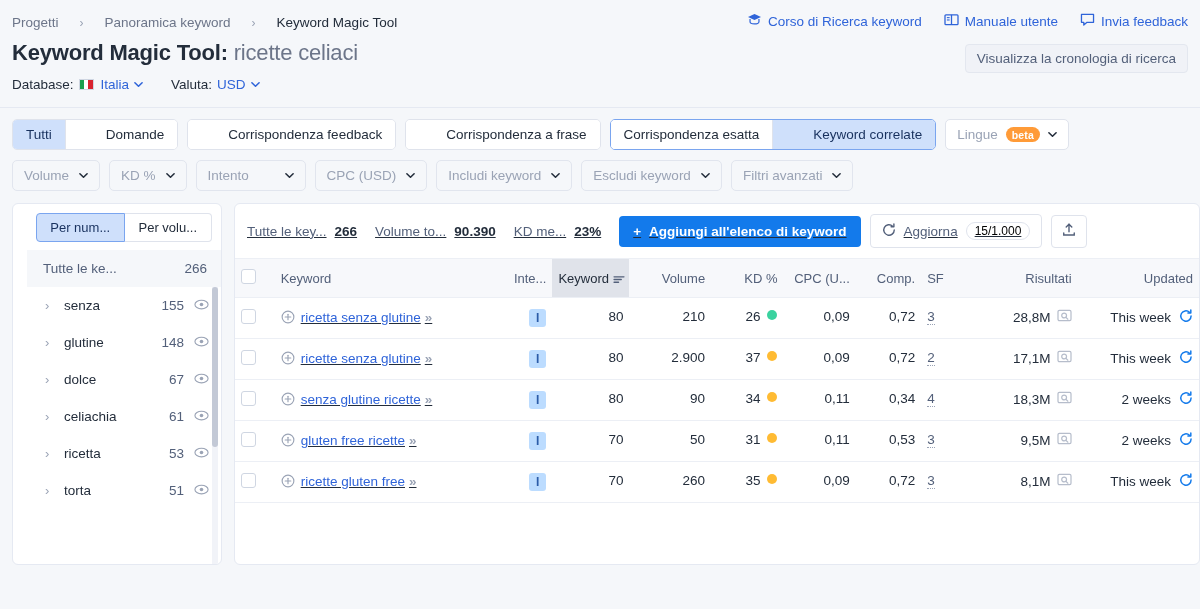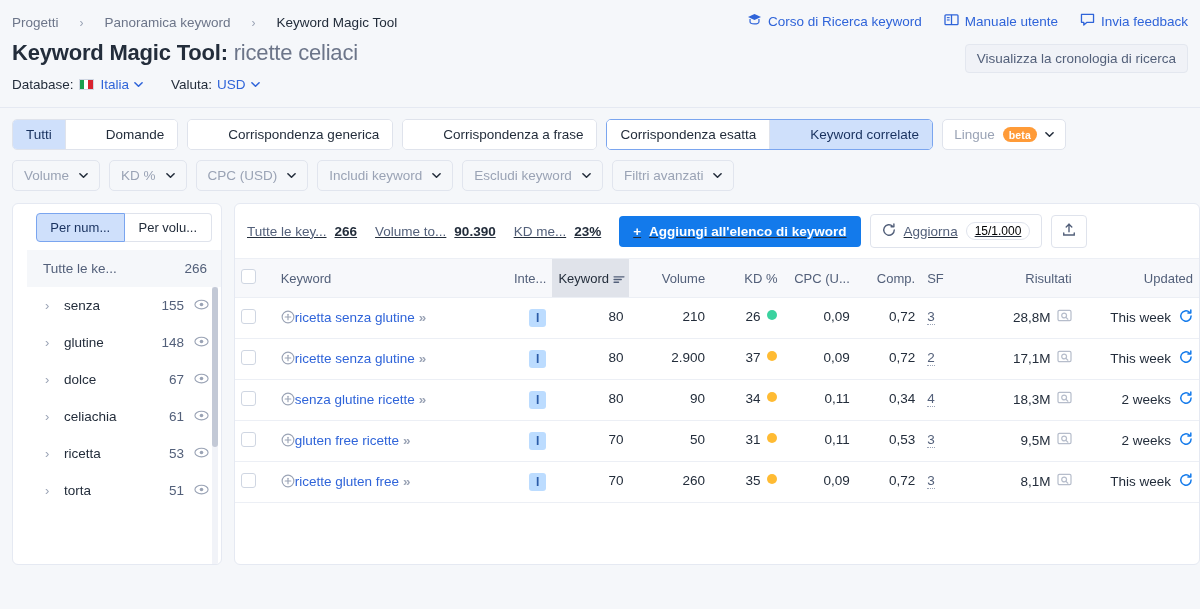--- a/index.html
+++ b/index.html
@@ -196,21 +196,21 @@
   .c-cpc { width: 62px; }
   .c-cmp { width: 56px; }
   .c-sf  { width: 38px; }
   .c-res { width: 96px; }
   .c-upd { width: 104px; }
 
   .chk {
     width: 15px; height: 15px; border: 1px solid #cfd6e2;
     border-radius: 3px; background: #fff; cursor: pointer; display: inline-block;
   }
-  .kwcell { display: flex; align-items: center; gap: 0; }
+  .kwcell { display: flex; align-items: center; gap: 6px; text-decoration: underline; }
   .plus { color: #9aa3b5; flex: none; margin-top: 1px; cursor: pointer; }
   .kwlink { color: #2f64d9; cursor: pointer; line-height: 1.32; }
   .dchev { color: #9aa3b5; font-weight: bold; cursor: pointer; margin-left: 4px; }
   .intent {
     display: inline-block; background: #bcdcff; color: #2b5ca8;
     font-size: 12px; font-weight: bold; border-radius: 3px;
     padding: 2px 7px; cursor: pointer;
   }
   .dot { display: inline-block; width: 10px; height: 10px; border-radius: 50%; margin-left: 7px; vertical-align: 1px; }
   .sf {
@@ -297,21 +297,21 @@
   <div class="hist-btn">Visualizza la cronologia di ricerca</div>
 </div>
 
 <div class="filters">
   <div class="tabrow">
     <div class="tabgroup">
       <div class="tab sel">Tutti</div>
       <div class="tab">Domande</div>
     </div>
     <div class="tabgroup">
-      <div class="tab">Corrispondenza generica</div>
+      <div class="tab">Corrispondenza feedback</div>
     </div>
     <div class="tabgroup">
       <div class="tab">Corrispondenza a frase</div>
     </div>
     <div class="tabgroup selected-box">
       <div class="tab">Corrispondenza esatta</div>
       <div class="tab sel">Keyword correlate</div>
     </div>
     <div class="lingue">
       <span>Lingue</span>
@@ -328,20 +328,28 @@
     <div class="drop">
       <span>Volume</span>
       <span class="caret">
           <svg width="9" height="9" viewBox="0 0 10 10">
             <path d="M1 3l4 4 4-4" stroke="#232d3b" stroke-width="1.7" fill="none" stroke-linecap="round" stroke-linejoin="round"></path>
           </svg>
         </span>
     </div>
     <div class="drop">
       <span>KD %</span>
+      <span class="caret">
+          <svg width="9" height="9" viewBox="0 0 10 10">
+            <path d="M1 3l4 4 4-4" stroke="#232d3b" stroke-width="1.7" fill="none" stroke-linecap="round" stroke-linejoin="round"></path>
+          </svg>
+        </span>
+    </div>
+    <div class="drop" style="min-width:110px;justify-content:space-between">
+      <span>Intento</span>
       <span class="caret">
           <svg width="9" height="9" viewBox="0 0 10 10">
             <path d="M1 3l4 4 4-4" stroke="#232d3b" stroke-width="1.7" fill="none" stroke-linecap="round" stroke-linejoin="round"></path>
           </svg>
         </span>
     </div>
     <div class="drop">
       <span>CPC (USD)</span>
       <span class="caret">
           <svg width="9" height="9" viewBox="0 0 10 10">

